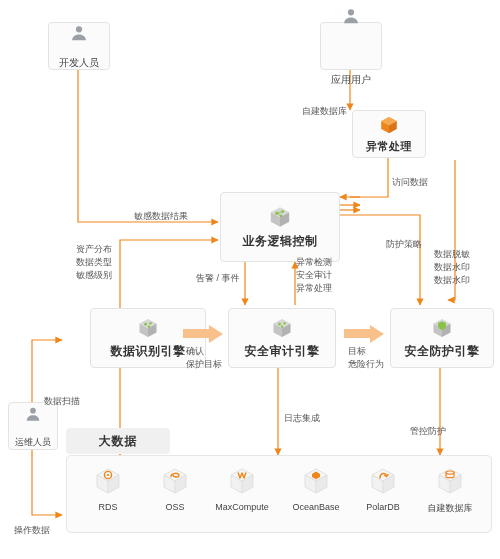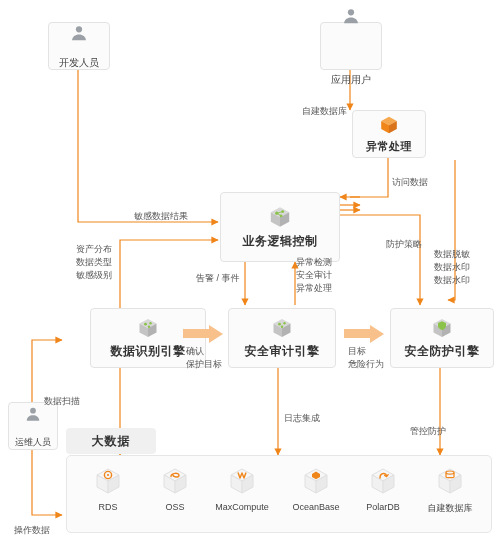--- a/index.html
+++ b/index.html
@@ -257,21 +257,21 @@
         <path d="M0,4 L26,4 L26,0 L40,9 L26,18 L26,13 L0,13 Z" fill="#f8c08a"></path>
       </svg>
   </div>
   <div class="thick-arrow" style="left:344px; top:325px;">
     <svg width="40" height="18" viewBox="0 0 40 18">
         <path d="M0,4 L26,4 L26,0 L40,9 L26,18 L26,13 L0,13 Z" fill="#f8c08a"></path>
       </svg>
   </div>
 
   <div class="bigdata-panel" style="left:66px; top:455px; width:426px; height:78px;"></div>
-  <div class="bigdata-tab" style="left:66px; top:428px; width:90px; height:26px;">
+  <div class="bigdata-tab" style="left:66px; top:428px; width:104px; height:26px;">
     <span class="label">大数据</span>
   </div>
 
   <div class="db-item" style="left:144px; top:466px;">
     <svg width="30" height="30" viewBox="0 0 30 30">
         <path d="M15 3 L26 9 L15 15 L4 9 Z" fill="#f6f6f6" stroke="#e0e0e0"></path>
         <path d="M4 9 L15 15 L15 27 L4 21 Z" fill="#f1f1f1" stroke="#e0e0e0"></path>
         <path d="M26 9 L15 15 L15 27 L26 21 Z" fill="#eaeaea" stroke="#e0e0e0"></path>
         <path d="M11 10.5 C11 7 19 6 19 9.5 C19 12 13 11 13 9" fill="none" stroke="#f08519" stroke-width="1.4" stroke-linecap="round"></path>
       </svg>

